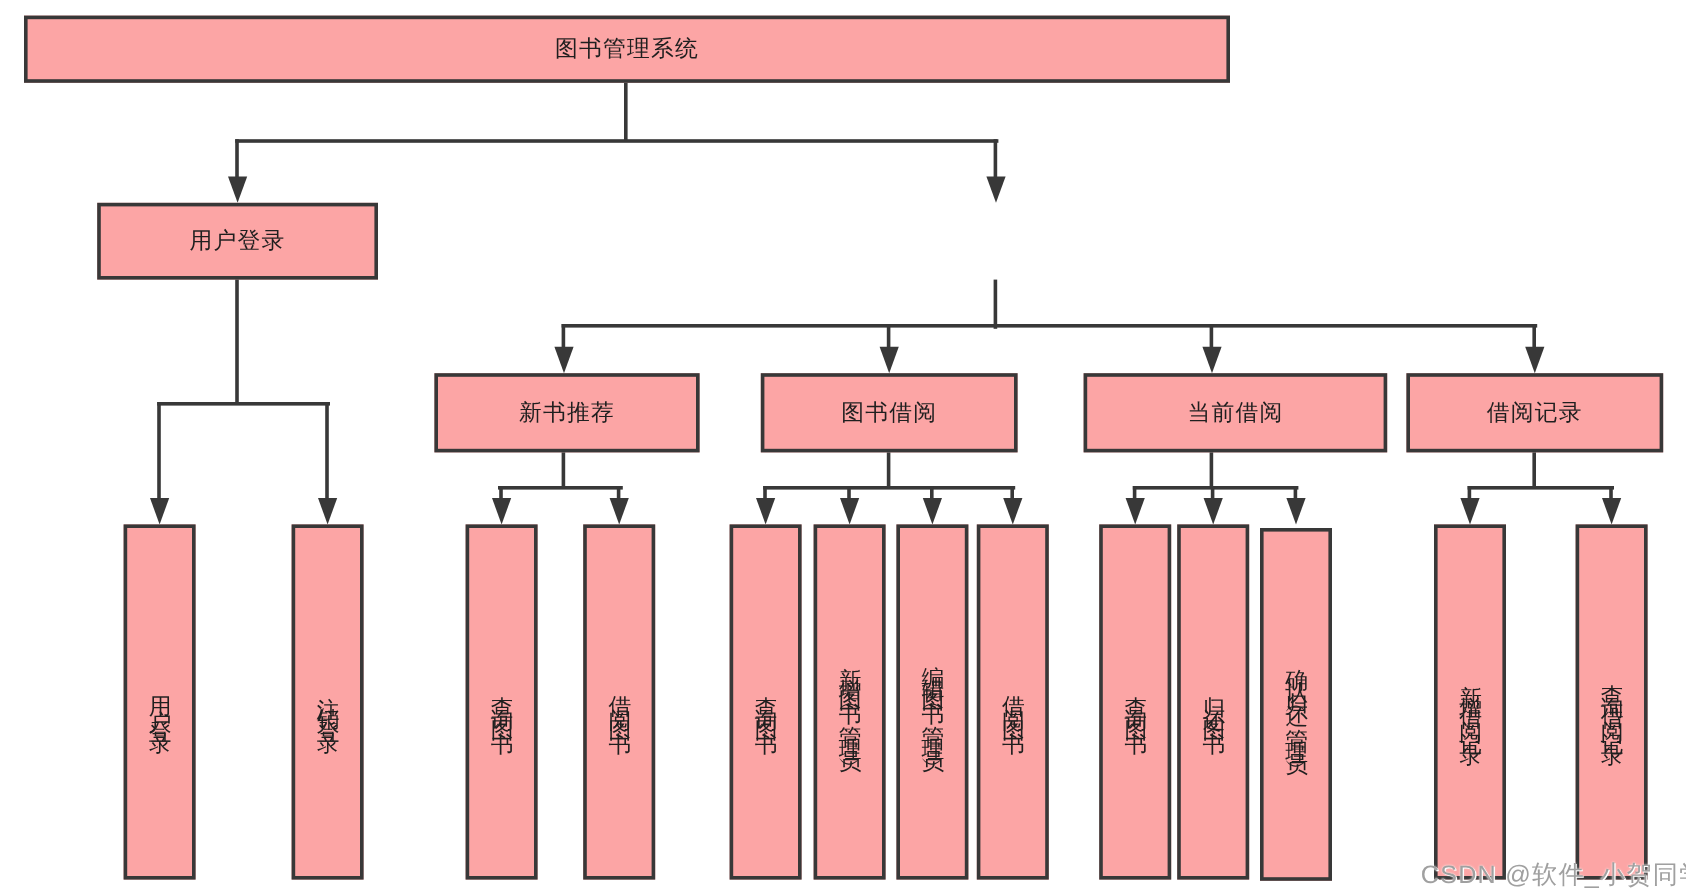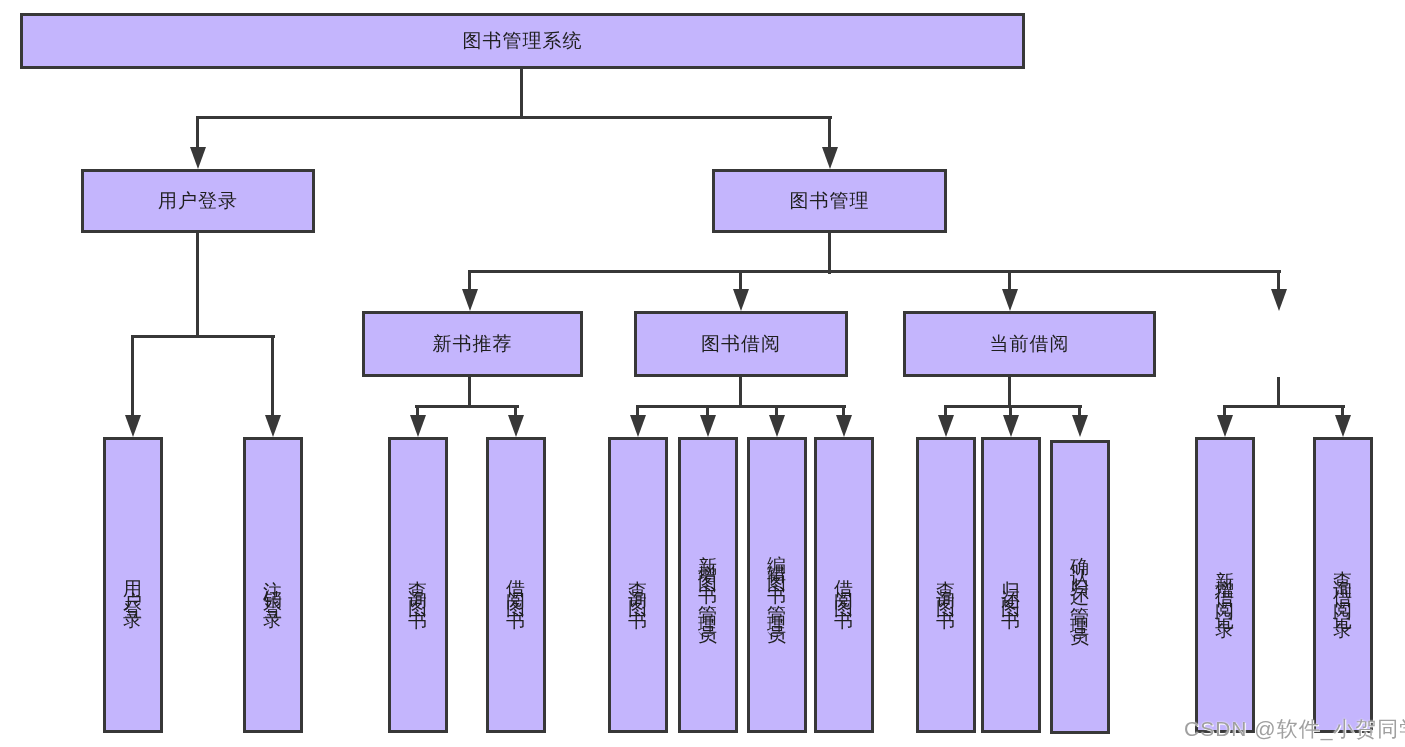--- a/index.html
+++ b/index.html
@@ -8,21 +8,21 @@
     width: 1405px;
     height: 747px;
     background: #ffffff;
     font-family: "Liberation Sans", "DejaVu Sans", sans-serif;
     overflow: hidden;
   }
   .box {
     position: absolute;
     box-sizing: border-box;
     border: 3px solid #383838;
-    background: #c4b5fd;
+    background: #fca5a5;
     display: flex;
     align-items: center;
     justify-content: center;
   }
   .hlabel {
     font-size: 19px;
     color: #1f1f1f;
     letter-spacing: 1px;
     white-space: nowrap;
   }
@@ -71,23 +71,20 @@
   <div class="line" style="left:520px;top:69px;width:3px;height:49px"></div>
   <div class="line" style="left:196px;top:116px;width:636px;height:3px"></div>
   <div class="line" style="left:196px;top:116px;width:3px;height:34px"></div>
   <div class="arr" style="left:190px;top:147px"></div>
   <div class="line" style="left:828px;top:116px;width:3px;height:34px"></div>
   <div class="arr" style="left:822px;top:147px"></div>
 
   <div class="box" style="left:81px;top:169px;width:234px;height:64px">
     <span class="hlabel">用户登录</span>
   </div>
-  <div class="box" style="left:712px;top:169px;width:235px;height:64px">
-    <span class="hlabel">图书管理</span>
-  </div>
 
   <div class="line" style="left:196px;top:233px;width:3px;height:104px"></div>
   <div class="line" style="left:131px;top:335px;width:144px;height:3px"></div>
   <div class="line" style="left:131px;top:335px;width:3px;height:85px"></div>
   <div class="arr" style="left:125px;top:415px"></div>
   <div class="line" style="left:271px;top:335px;width:3px;height:85px"></div>
   <div class="arr" style="left:265px;top:415px"></div>
 
   <div class="line" style="left:828px;top:233px;width:3px;height:41px"></div>
   <div class="line" style="left:468px;top:270px;width:813px;height:3px"></div>
@@ -101,20 +98,23 @@
   <div class="arr" style="left:1271px;top:289px"></div>
 
   <div class="box" style="left:634px;top:311px;width:214px;height:66px">
     <span class="hlabel">图书借阅</span>
   </div>
   <div class="box" style="left:362px;top:311px;width:221px;height:66px">
     <span class="hlabel">新书推荐</span>
   </div>
   <div class="box" style="left:903px;top:311px;width:253px;height:66px">
     <span class="hlabel">当前借阅</span>
+  </div>
+  <div class="box" style="left:1172px;top:311px;width:214px;height:66px">
+    <span class="hlabel">借阅记录</span>
   </div>
 
   <div class="line" style="left:468px;top:377px;width:3px;height:30px"></div>
   <div class="line" style="left:415px;top:405px;width:104px;height:3px"></div>
   <div class="line" style="left:416px;top:405px;width:3px;height:15px"></div>
   <div class="arr" style="left:410px;top:415px"></div>
   <div class="line" style="left:514px;top:405px;width:3px;height:15px"></div>
   <div class="arr" style="left:508px;top:415px"></div>
 
   <div class="line" style="left:739px;top:377px;width:3px;height:30px"></div>

